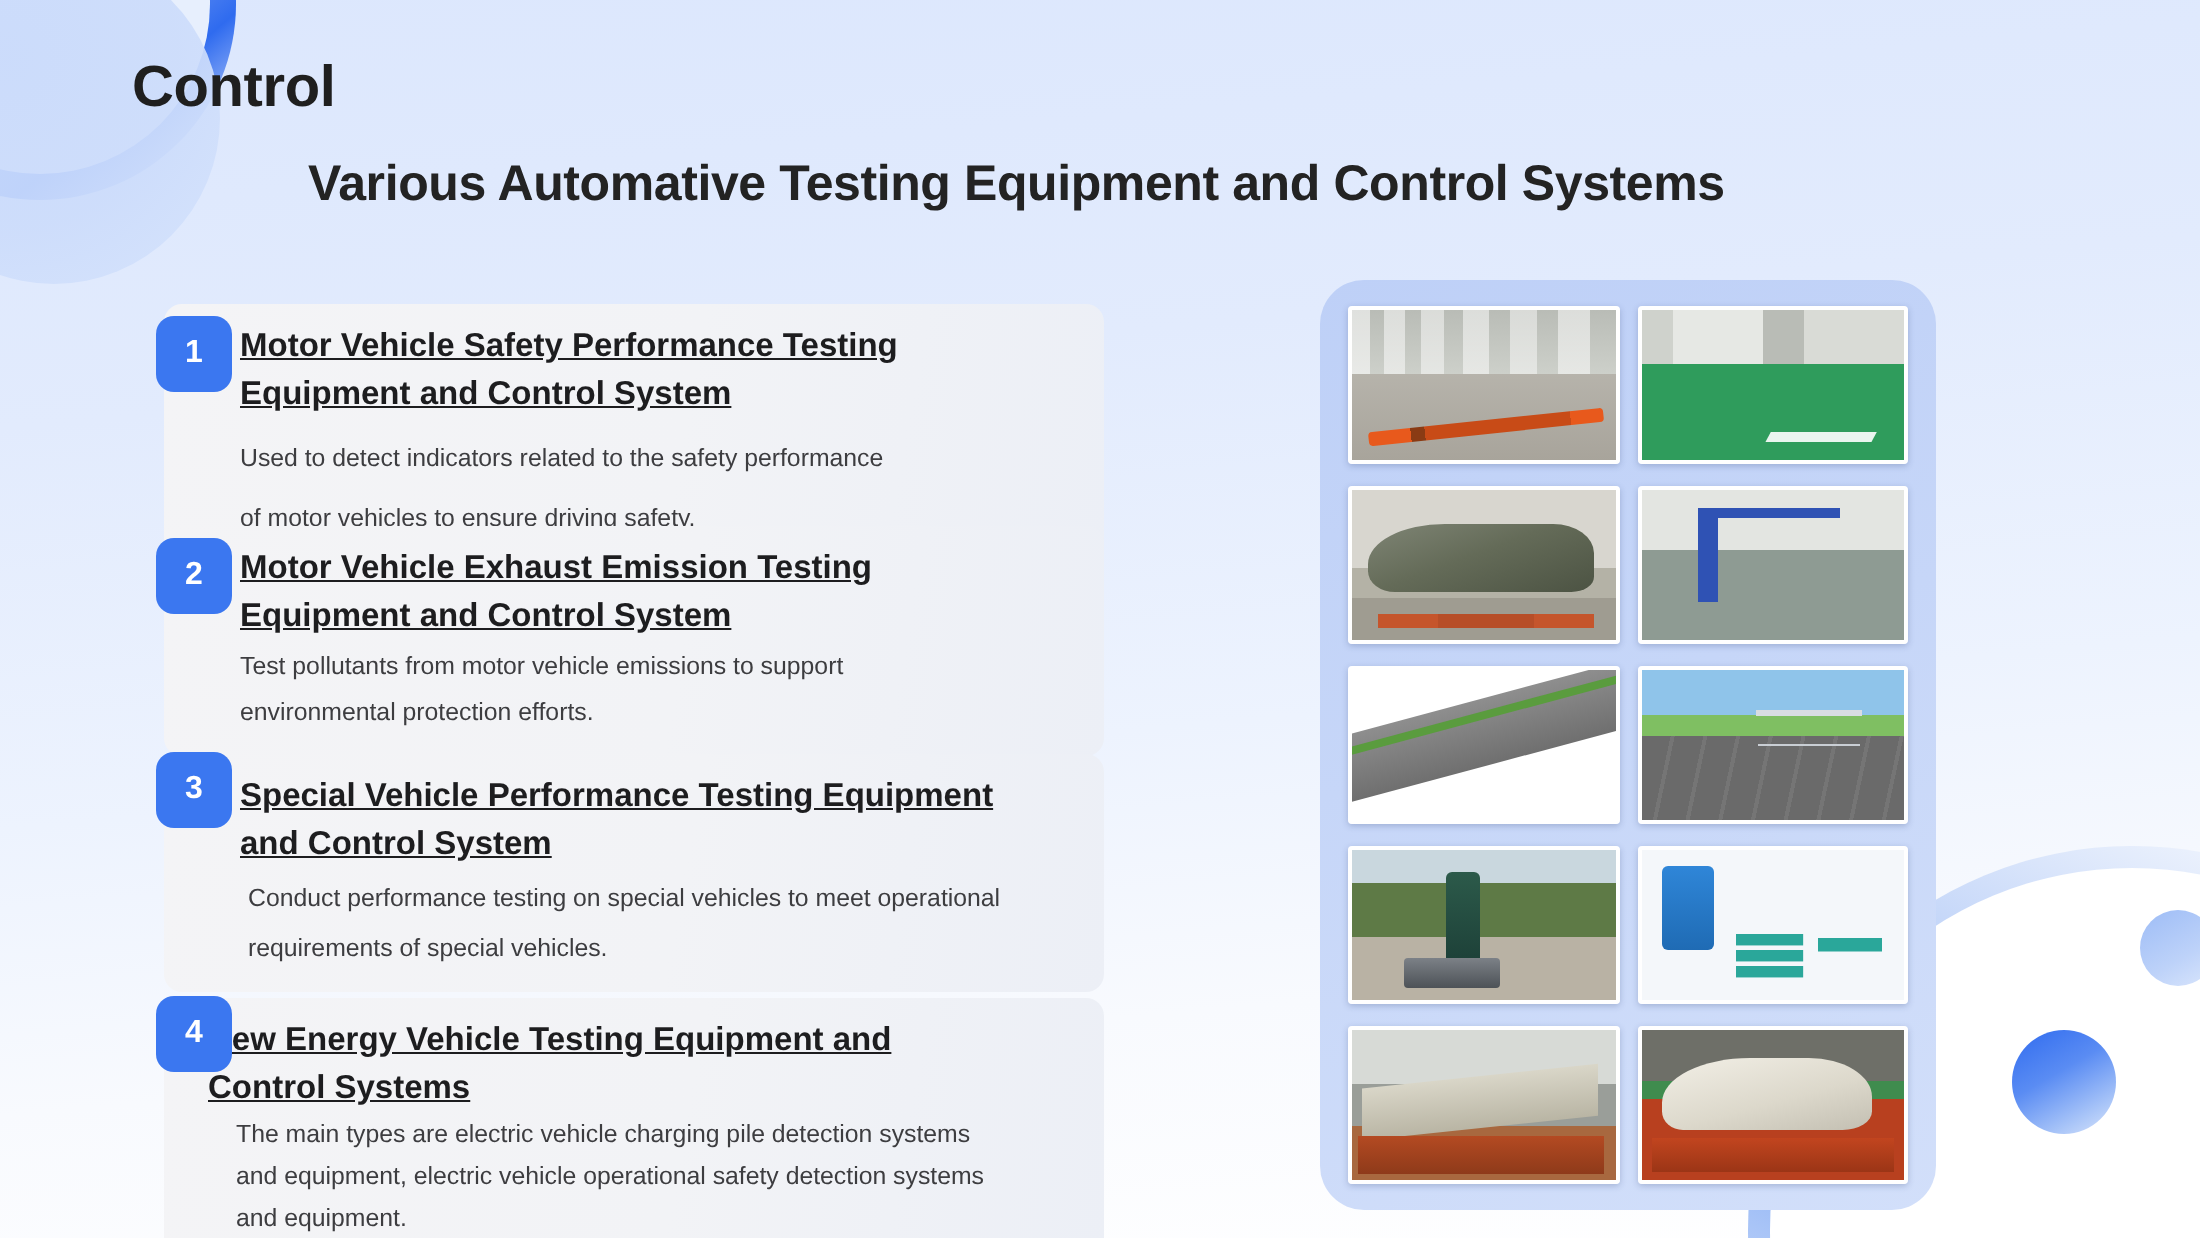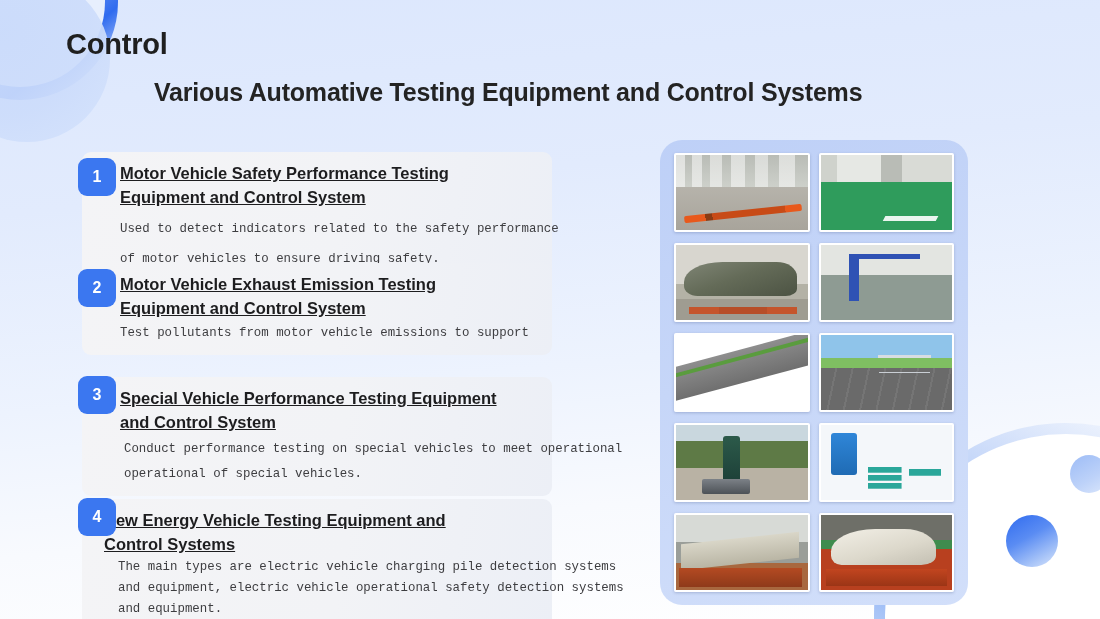--- a/index.html
+++ b/index.html
@@ -139,21 +139,20 @@
     line-height: 1.43;
     white-space: nowrap;
     text-decoration: underline;
   }
 
   .feature-desc {
     font-size: 12.4px;
     color: #3d3d40;
     line-height: 1.62;
     white-space: nowrap;
-    font-family: Liberation Mono, monospace;
   }
 
   
   #card-1 { left: 4px;  top: 6px;   width: 470px; }
   #card-1 .feature-title { padding-left: 2px; }
   #card-1 .feature-desc  { padding-left: 2px; margin-top: 10px; }
 
   #card-2 { left: 4px;  top: 117px; width: 470px; }
   #card-2 .feature-title { padding-left: 2px; }
   #card-2 .feature-desc  { padding-left: 2px; margin-top: 3px; }
@@ -351,27 +350,28 @@
     <div class="feature-title">Motor Vehicle Safety Performance Testing</div>
     <div class="feature-title">Equipment and Control System</div>
     <div class="feature-desc">Used to detect indicators related to the safety performance</div>
     <div class="feature-desc">of motor vehicles to ensure driving safety.</div>
   </div>
 
   <div class="feature-card" id="card-2">
     <div class="feature-title">Motor Vehicle Exhaust Emission Testing</div>
     <div class="feature-title">Equipment and Control System</div>
     <div class="feature-desc">Test pollutants from motor vehicle emissions to support</div>
+    <div class="feature-desc">environmental protection efforts.</div>
   </div>
 
   <div class="feature-card" id="card-3">
     <div class="feature-title">Special Vehicle Performance Testing Equipment</div>
     <div class="feature-title">and Control System</div>
     <div class="feature-desc">Conduct performance testing on special vehicles to meet operational</div>
-    <div class="feature-desc">operational of special vehicles.</div>
+    <div class="feature-desc">requirements of special vehicles.</div>
   </div>
 
   <div class="feature-card" id="card-4">
     <div class="feature-title">New Energy Vehicle Testing Equipment and</div>
     <div class="feature-title">Control Systems</div>
     <div class="feature-desc">The main types are electric vehicle charging pile detection systems</div>
     <div class="feature-desc">and equipment, electric vehicle operational safety detection systems</div>
     <div class="feature-desc">and equipment.</div>
   </div>
 

